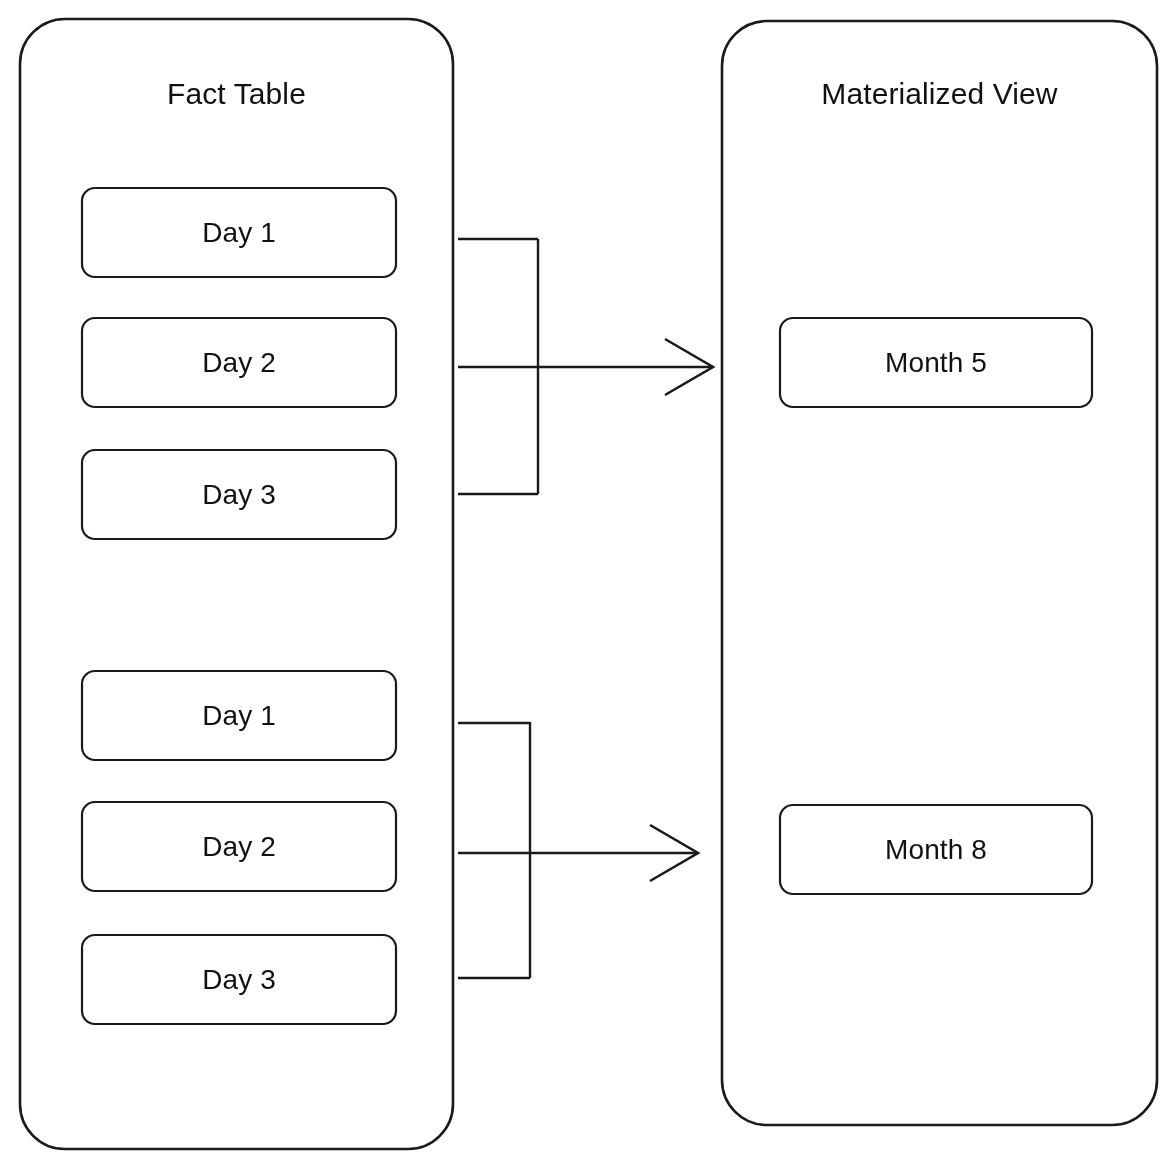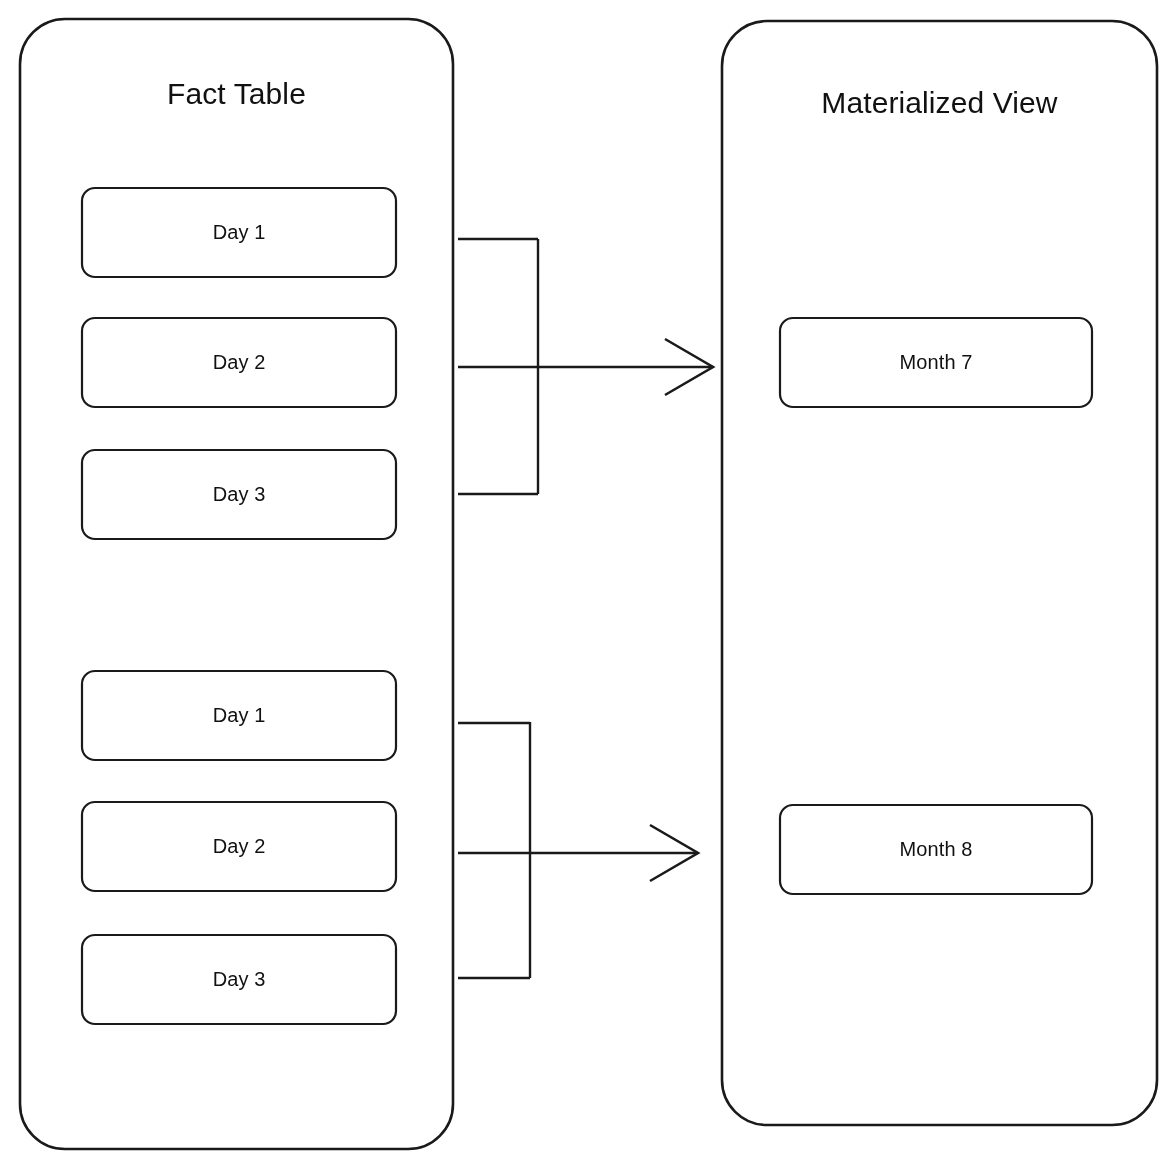--- a/index.html
+++ b/index.html
@@ -56,21 +56,21 @@
     white-space: nowrap;
     text-align: center;
     pointer-events: none;
   }
   .panel-title {
     font-size: 30px;
     line-height: 30px;
     letter-spacing: 0.1px;
   }
   .node-label {
-    font-size: 20px;
+    font-size: 28px;
     line-height: 29px;
     letter-spacing: 0.1px;
   }
 </style>
 </head>
 <body>
 
 <div id="canvas">
 
   <svg class="svg-layer" viewBox="0 0 1176 1174" xmlns="http://www.w3.org/2000/svg">
@@ -104,26 +104,26 @@
       <path class="conn-line" d="M458,853 L530,853"></path>
       <path class="conn-line" d="M458,978 L530,978"></path>
       <path class="conn-line" d="M530,722 L530,978"></path>
       <path class="conn-line" d="M530,853 L698,853"></path>
       <path class="conn-arrowhead" d="M650,825 L698,853 L650,881"></path>
     </g>
   </svg>
 
   <div class="label panel-title" style="left:20px; top:79px; width:433px;">Fact Table</div>
 
-  <div class="label panel-title" style="left:722px; top:88px; width:435px;">Materialized View</div>
+  <div class="label panel-title" style="left:722px; top:79px; width:435px;">Materialized View</div>
 
   <div class="label node-label" style="left:82px; top:218px; width:314px;">Day 1</div>
   <div class="label node-label" style="left:82px; top:348px; width:314px;">Day 2</div>
   <div class="label node-label" style="left:82px; top:480px; width:314px;">Day 3</div>
 
   <div class="label node-label" style="left:82px; top:701px; width:314px;">Day 1</div>
   <div class="label node-label" style="left:82px; top:832px; width:314px;">Day 2</div>
   <div class="label node-label" style="left:82px; top:965px; width:314px;">Day 3</div>
 
-  <div class="label node-label" style="left:780px; top:348px; width:312px;">Month 7</div>
+  <div class="label node-label" style="left:780px; top:348px; width:312px;">Month 5</div>
   <div class="label node-label" style="left:780px; top:835px; width:312px;">Month 8</div>
 
 </div>
 
 </body></html>

